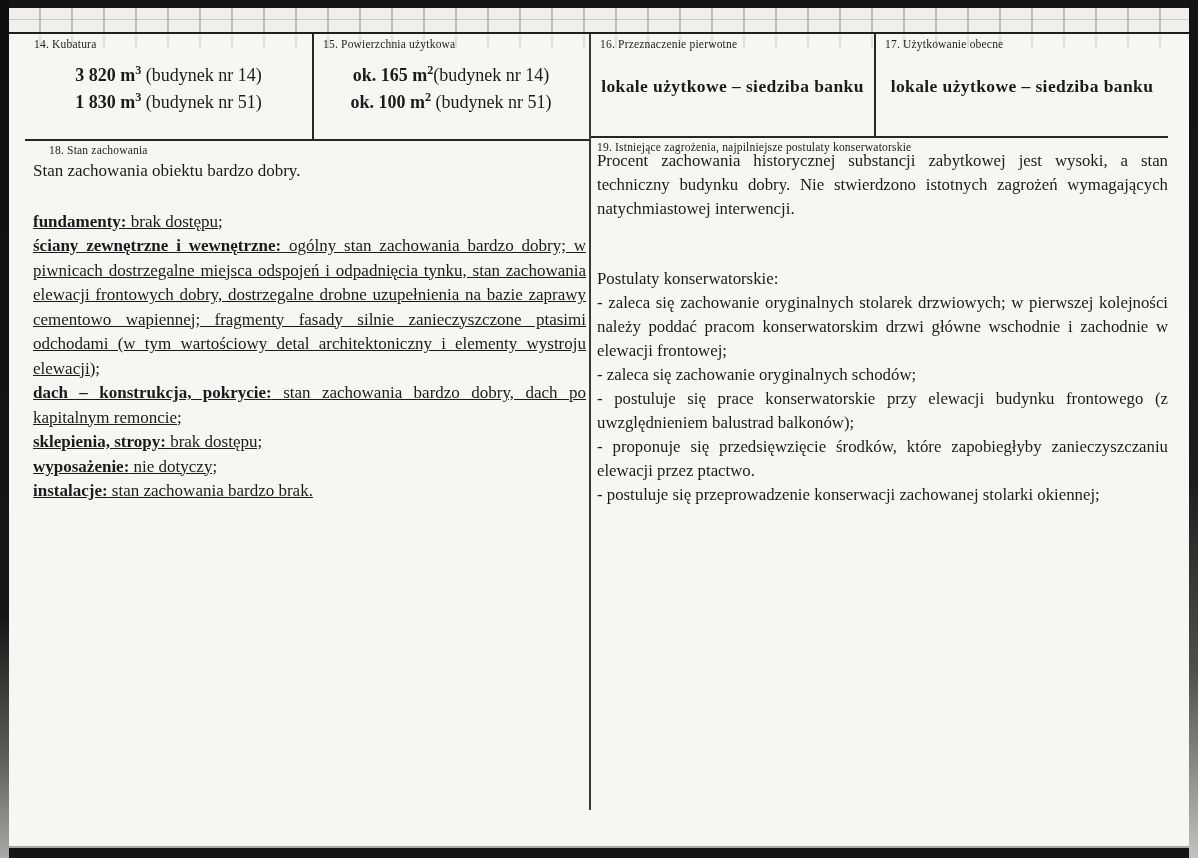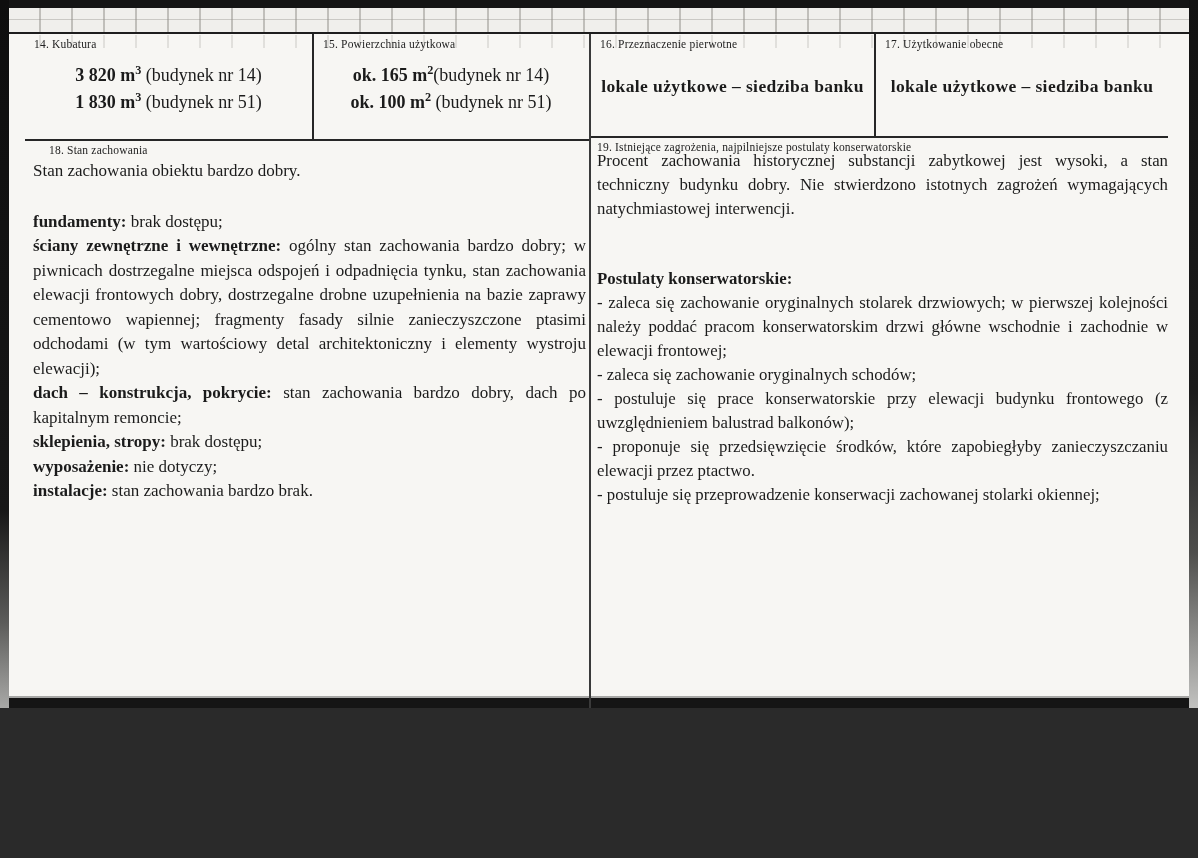--- a/index.html
+++ b/index.html
@@ -1,17 +1,17 @@
 <!DOCTYPE html>
 <html lang="pl"><head>
 <meta charset="utf-8">
 <style>
   html,body{margin:0;padding:0;background:#2a2a2a;}
   .scan{
-    position:relative;width:1198px;height:708px;overflow:hidden;
+    position:relative;width:1198px;height:858px;overflow:hidden;
     background:#f7f6f3;color:#1b1b1b;
     font-family:"Liberation Serif","DejaVu Serif",serif;
   }
   
   .edge-top{position:absolute;left:0;top:0;width:100%;height:8px;background:#151515;}
   .edge-bottom{position:absolute;left:0;bottom:0;width:100%;height:10px;background:#151515;border-top:2px solid #a7a7a5;}
   .edge-left{position:absolute;left:0;top:0;width:9px;height:100%;
     background:linear-gradient(180deg,#0e0e0e 0%,#171717 72%,#5c5c5a 88%,#a9a9a7 100%);}
   .edge-right{position:absolute;right:0;top:0;width:9px;height:100%;
     background:linear-gradient(180deg,#121212 0%,#1b1b1b 55%,#4e4e4c 78%,#c2c2c0 100%);}
@@ -46,23 +46,23 @@
     text-align:center;font-weight:bold;font-size:17.5px;letter-spacing:.4px;}
   
   .sec-label{position:absolute;font-size:11.5px;letter-spacing:.2px;color:#222;white-space:nowrap;}
   .sec-label-18{left:49px;top:144px;}
   .sec-label-19{left:597px;top:141px;}
   
   .col{position:absolute;text-align:justify;}
   .col-left{left:33px;top:159px;width:553px;font-size:17px;line-height:24.5px;}
   .col-right{left:597px;top:149px;width:571px;font-size:16.8px;line-height:24px;}
   .intro{margin:0 0 26px 0;}
-  .item{margin:0;}
+  .item{margin:0;text-decoration:underline;}
   .item b{font-weight:bold;}
-  .post-head{font-weight:bold;margin:46px 0 0 0;}
+  .post-head{font-weight:normal;margin:46px 0 0 0;}
   .post-item{margin:0;}
 </style>
 </head>
 <body>
 
 <div class="scan">
 
   <div class="ruled-strip"></div>
   <div class="ruled-strip-faint"></div>
   <div class="edge-top"></div>

